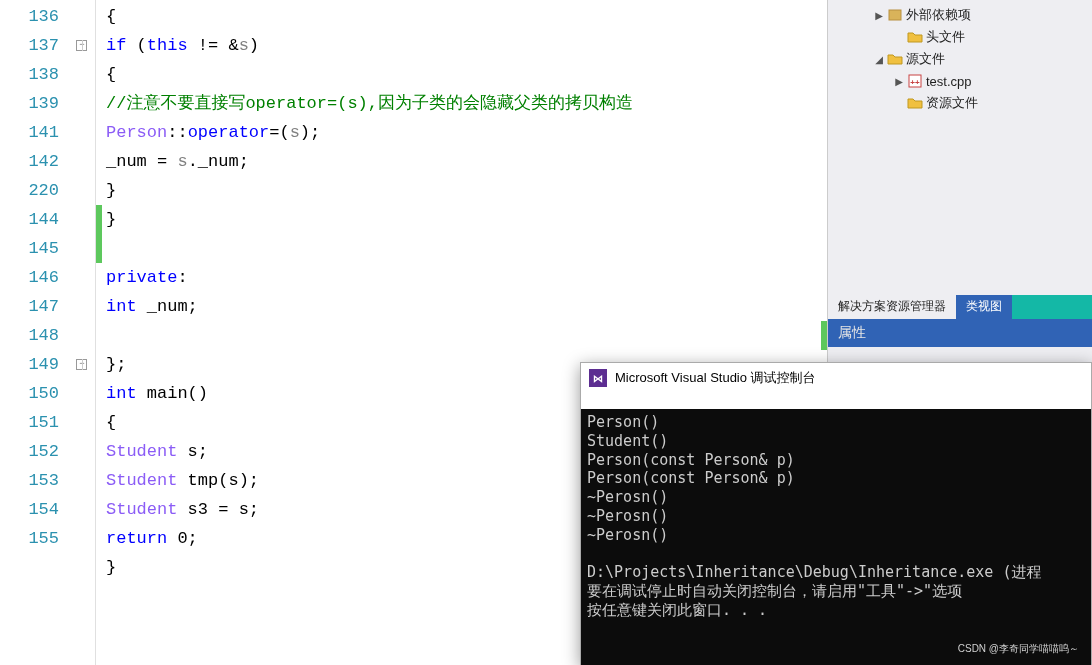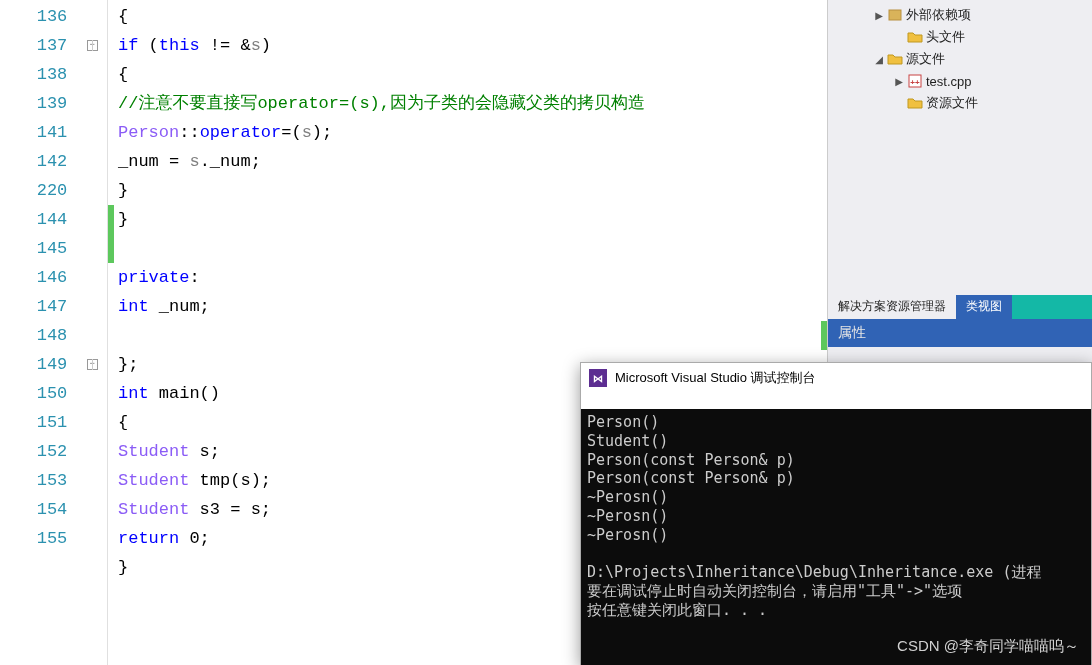--- a/index.html
+++ b/index.html
@@ -8,21 +8,21 @@
       font-size: 16px;
       background: #fff;
       overflow: hidden;
       width: 1092px;
       height: 665px;
       position: relative;
     }
     .main-layout { display: flex; height: 100%; }
     .editor-area { flex: 1; display: flex; background: #fff; position: relative; }
     .gutter {
-      width: 108px;
+      width: 96px;
       background: #fff;
       border-right: 1px solid #e0e0e0;
       display: flex;
       flex-direction: column;
       padding-top: 2px;
     }
     .line-row {
       display: flex;
       height: 29px;
       align-items: center;
@@ -190,21 +190,21 @@
       white-space: pre-wrap;
       line-height: 1.25;
       margin-top: 16px;
     }
     .watermark {
       position: absolute;
       right: 12px;
       bottom: 8px;
       color: #d0d0d0;
       font-family: 'Microsoft YaHei', sans-serif;
-      font-size: 15px;
+      font-size: 10px;
     }
     svg { display: block; }
   </style>
 </head>
 <body>
 
 <div class="main-layout">
   <div class="editor-area">
     <div class="gutter" id="gutter">
         <div class="line-row">

